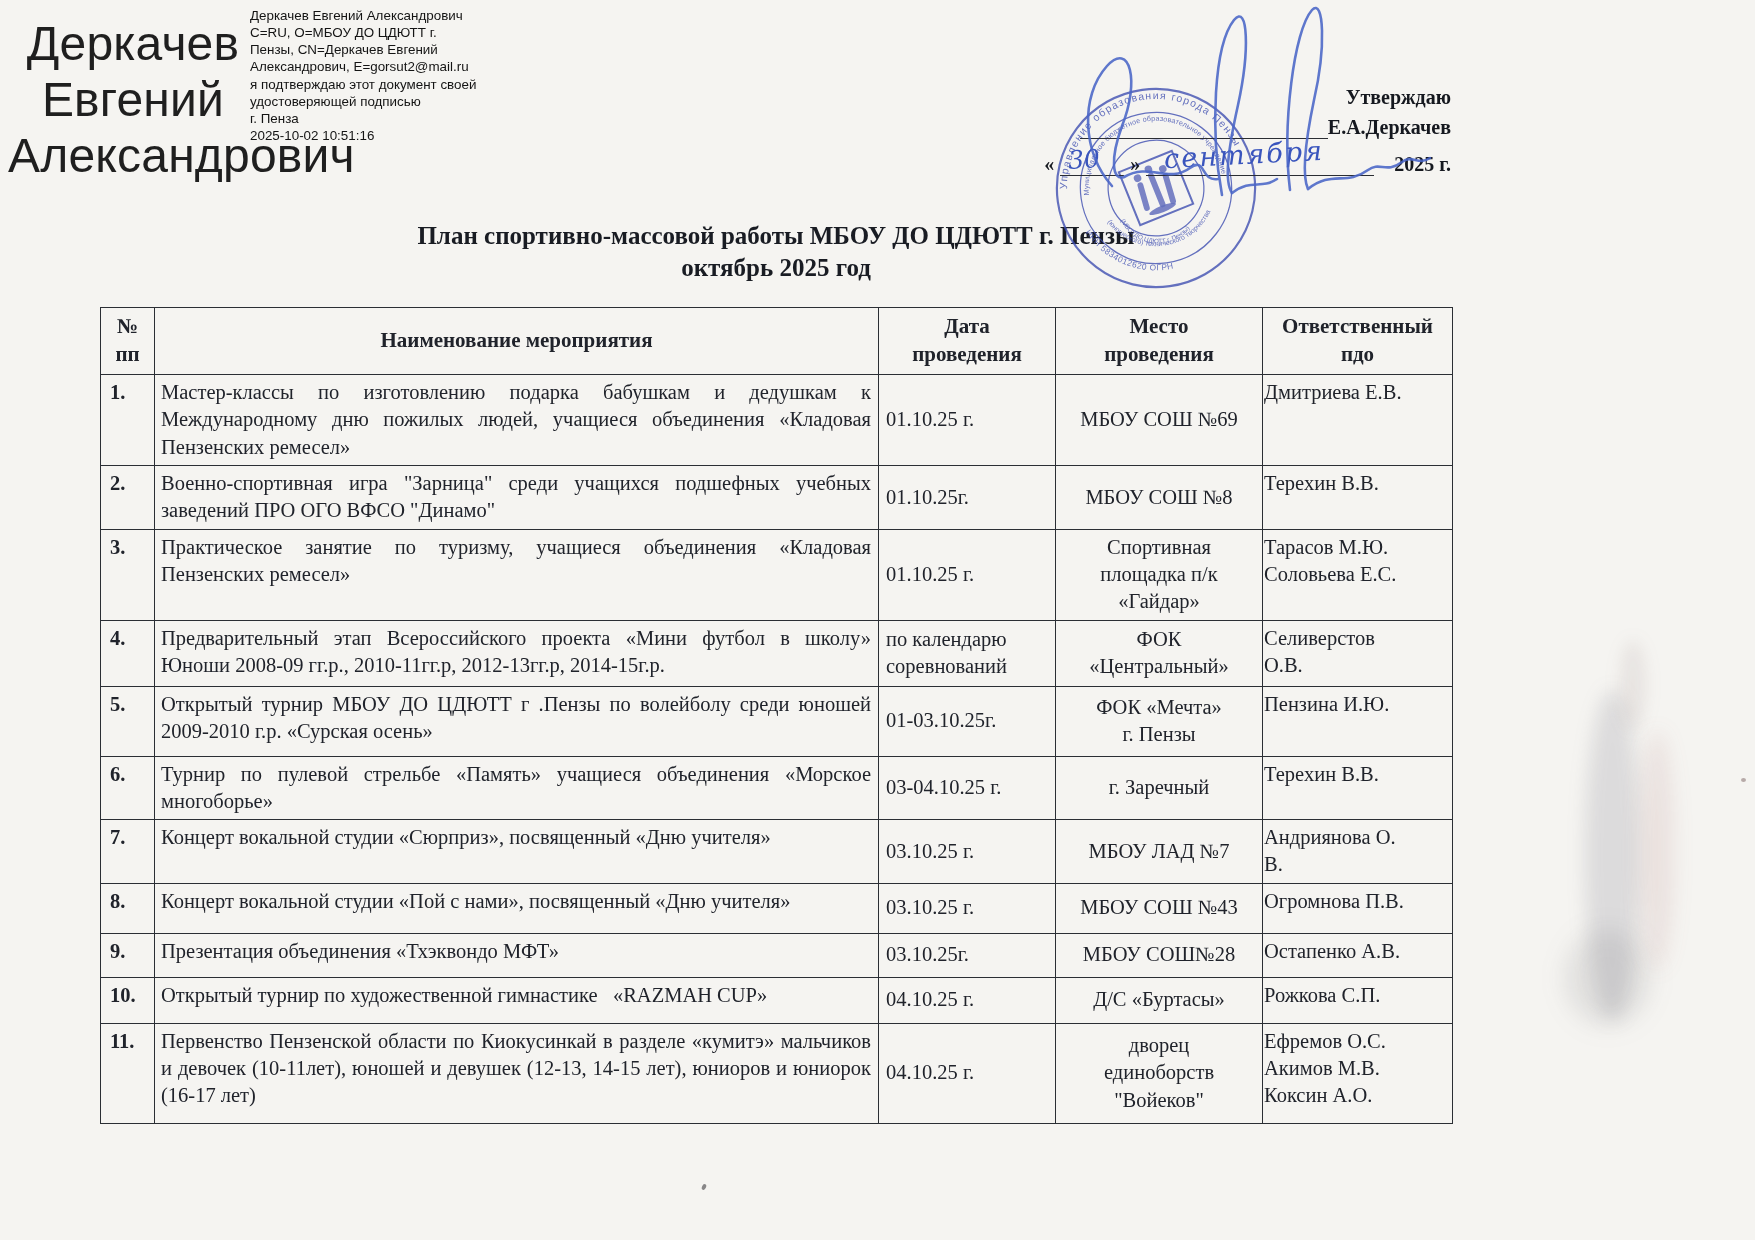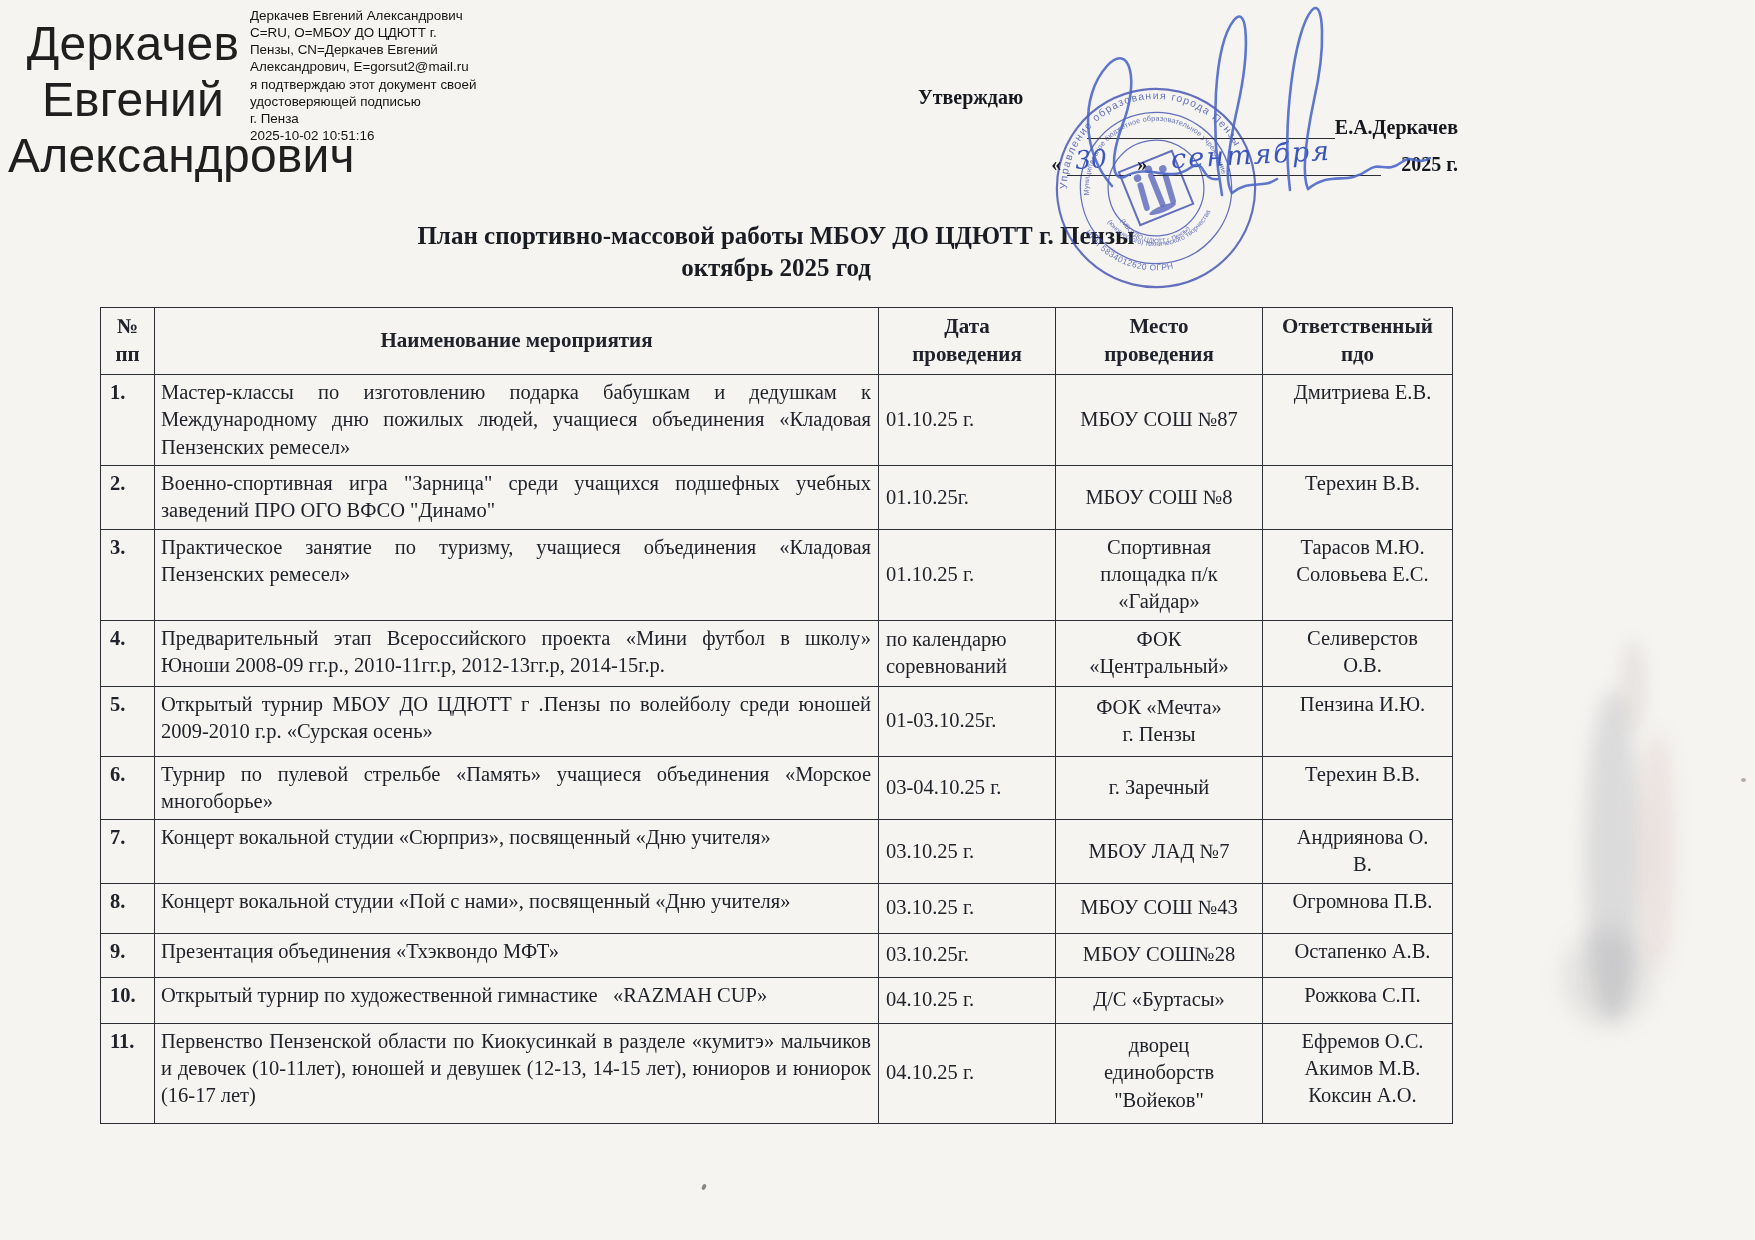--- a/index.html
+++ b/index.html
@@ -20,22 +20,22 @@
     color:#1f1f1f;white-space:pre-line;letter-spacing:.2px;
   }
   .sig-details{
     position:absolute;left:250px;top:7px;width:255px;
     font-family:"Liberation Sans", sans-serif;
     font-size:13.4px;line-height:1.28;color:#141414;
     white-space:pre-line;
   }
   
   .approval{
-    position:absolute;top:86px;right:297px;width:540px;
-    text-align:left;font-weight:bold;font-size:20px;color:#15181f;
+    position:absolute;top:86px;right:304px;width:540px;
+    text-align:right;font-weight:bold;font-size:20px;color:#15181f;
     z-index:3;
   }
   .appr-line{margin-bottom:7px;}
   .appr-line3{display:flex;justify-content:flex-end;align-items:flex-end;margin-bottom:14px;}
   .sign-blank{display:inline-block;width:248px;border-bottom:1.6px solid #2a2d33;height:20px;}
   .appr-line4{display:flex;justify-content:flex-end;align-items:flex-end;gap:6px;font-weight:bold;}
   .day-slot{display:inline-block;width:64px;border-bottom:1.6px solid #2a2d33;height:20px;position:relative;}
   .month-slot{display:inline-block;width:228px;border-bottom:1.6px solid #2a2d33;height:20px;position:relative;}
   .year-label{margin-left:14px;}
   .hw{
@@ -69,21 +69,21 @@
   }
   .c-num{width:54px;}
   .c-name{width:724px;}
   .c-date{width:177px;}
   .c-place{width:207px;}
   .c-resp{width:190px;}
   td.c-num{font-weight:bold;text-align:left;padding-left:9px;}
   td.c-name{text-align:justify;padding-left:6px;padding-right:7px;}
   td.c-date{text-align:left;vertical-align:middle;white-space:pre-line;}
   td.c-place{text-align:center;vertical-align:middle;white-space:pre-line;}
-  td.c-resp{text-align:center;white-space:pre-line;padding-left:17px;}
+  td.c-resp{text-align:left;white-space:pre-line;padding-left:1px;}
   tbody tr:nth-child(1){height:88px;}
   tbody tr:nth-child(2){height:64px;}
   tbody tr:nth-child(3){height:80px;}
   tbody tr:nth-child(4){height:66px;}
   tbody tr:nth-child(5){height:70px;}
   tbody tr:nth-child(6){height:62px;}
   tbody tr:nth-child(7){height:56px;}
   tbody tr:nth-child(8){height:50px;}
   tbody tr:nth-child(9){height:44px;}
   tbody tr:nth-child(10){height:46px;}
@@ -201,21 +201,21 @@
 проведения</th>
       <th class="c-resp">Ответственный
 пдо</th>
     </tr>
   </thead>
   <tbody>
   <tr>
     <td class="c-num">1.</td>
     <td class="c-name">Мастер-классы по изготовлению подарка бабушкам и дедушкам к Международному дню пожилых людей, учащиеся объединения «Кладовая Пензенских ремесел»</td>
     <td class="c-date">01.10.25 г.</td>
-    <td class="c-place">МБОУ СОШ №87</td>
+    <td class="c-place">МБОУ СОШ №69</td>
     <td class="c-resp">Дмитриева Е.В.</td>
   </tr>
 
   <tr>
     <td class="c-num">2.</td>
     <td class="c-name">Военно-спортивная игра "Зарница" среди учащихся подшефных учебных заведений ПРО ОГО ВФСО "Динамо"</td>
     <td class="c-date">01.10.25г.</td>
     <td class="c-place">МБОУ СОШ №8</td>
     <td class="c-resp">Терехин В.В.</td>
   </tr>

